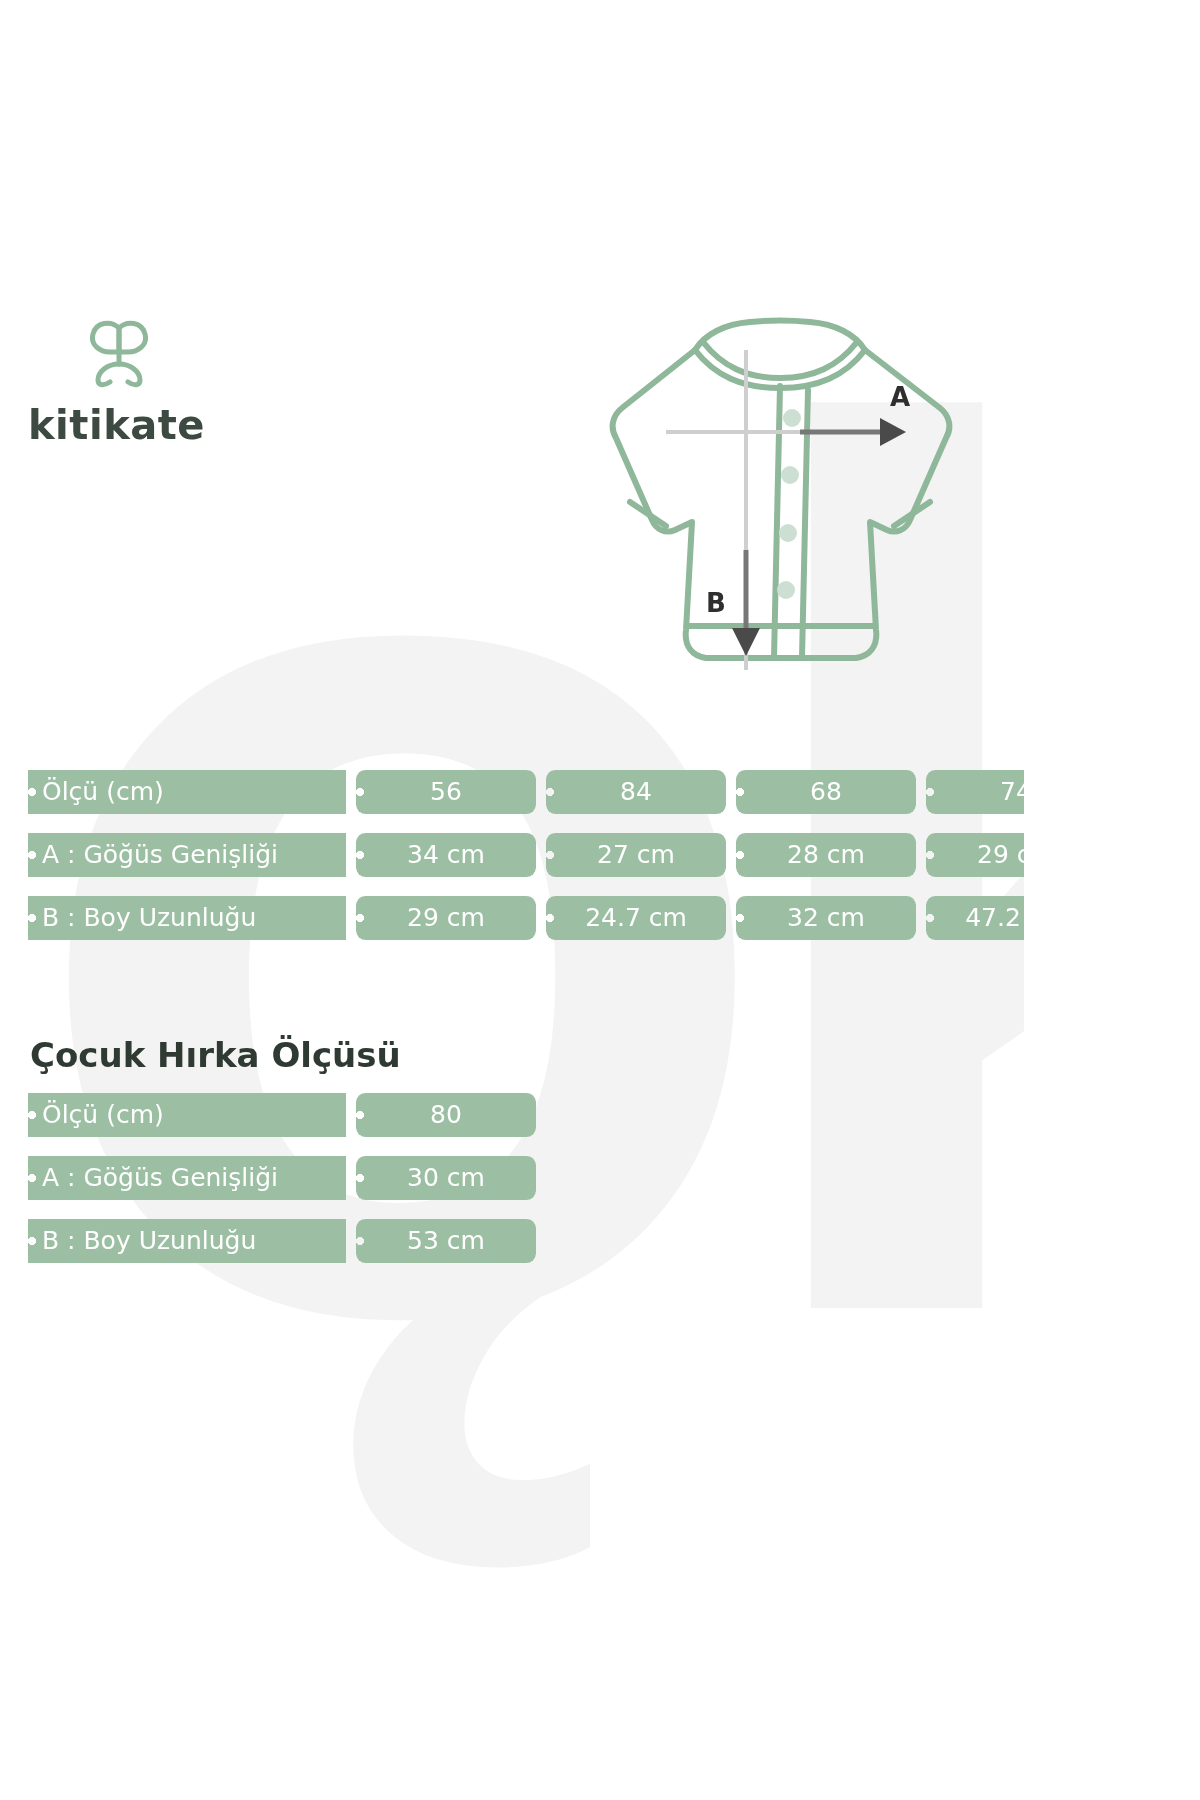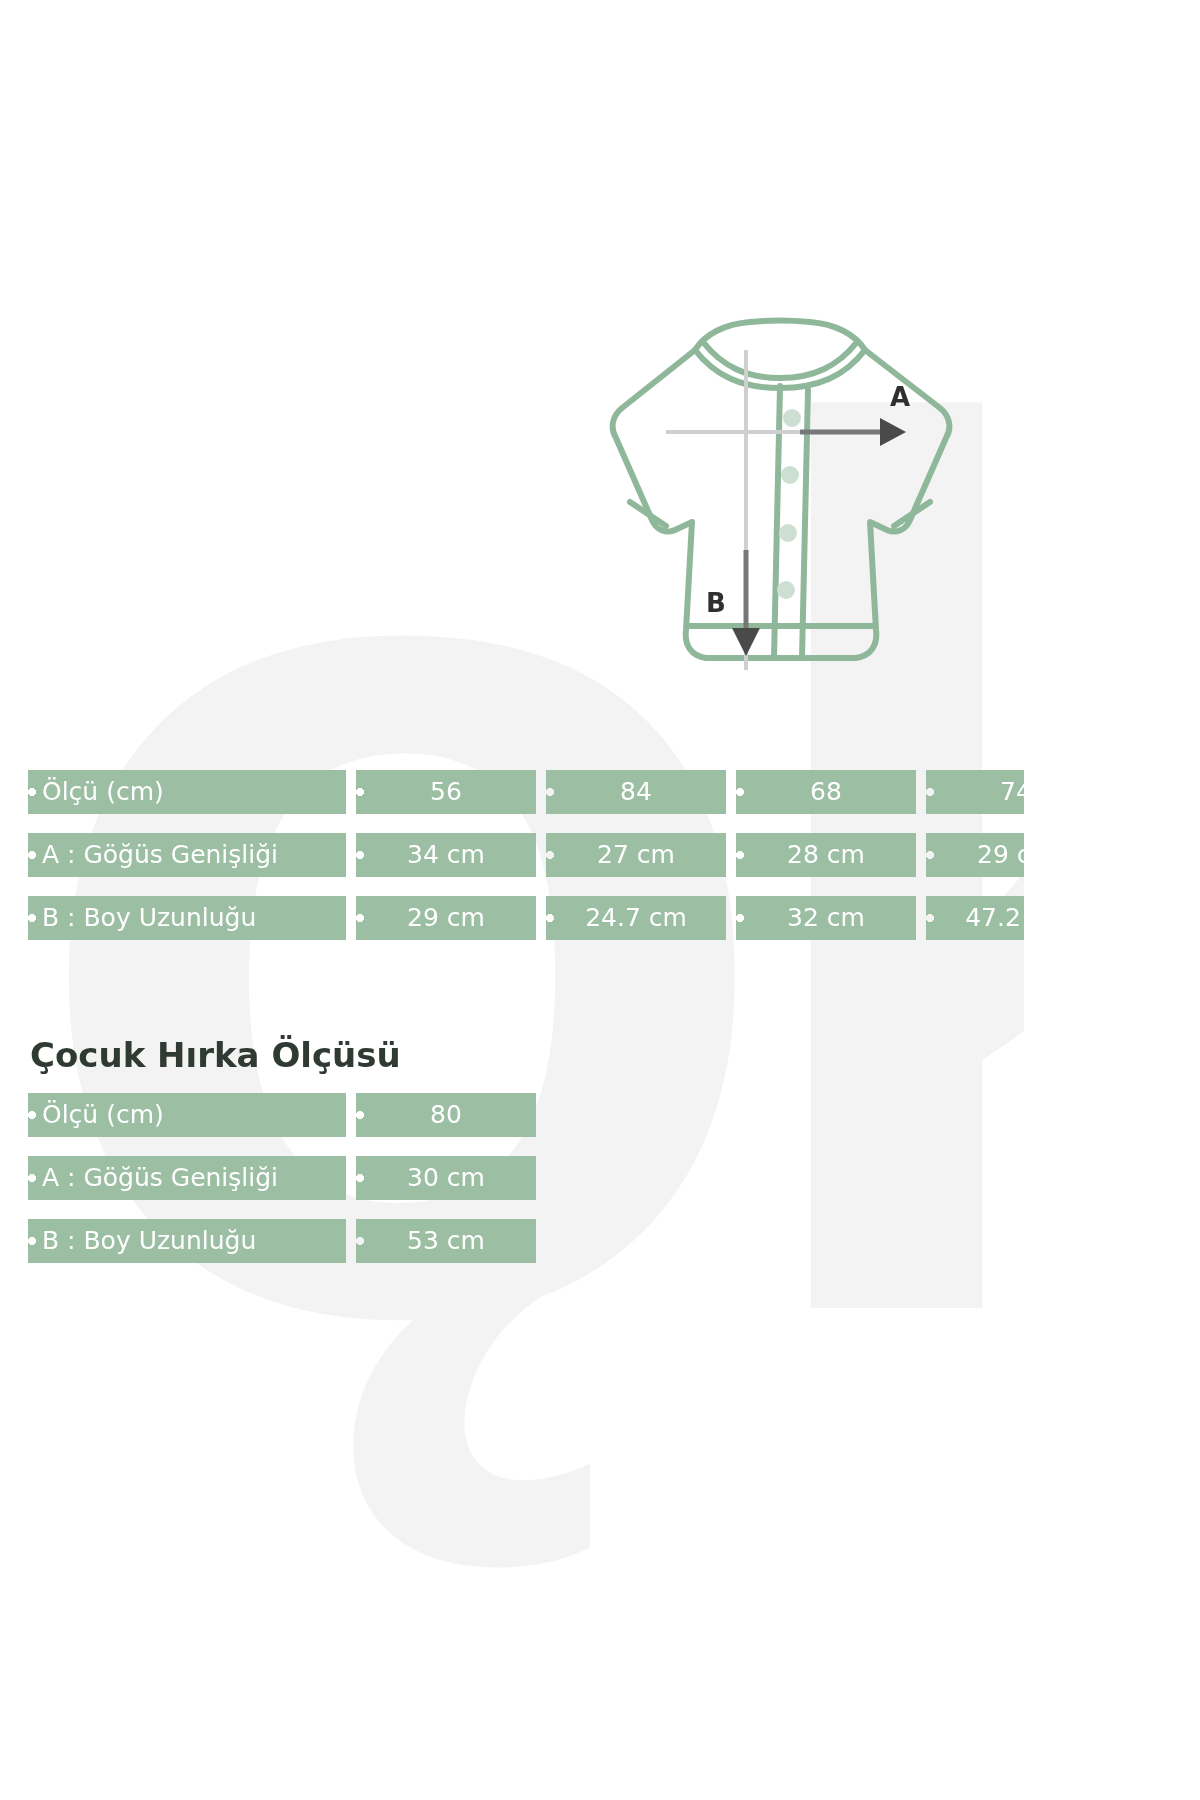--- a/index.html
+++ b/index.html
@@ -132,29 +132,40 @@
     background-position: 0 2px;
   }
   .cell.label {
     width: 318px;
     text-align: left;
     padding-left: 14px;
     box-sizing: border-box;
   }
   .cell.value {
     width: 180px;
+    border-radius: 9px;
   }
 </style>
 </head>
 <body>
 
 <div id="page">
 
   <div class="watermark wm-c">ǫk</div>
 
+  <div id="logo-block">
+    <svg id="logo-mark" viewBox="0 0 78 68">
+      <path d="M39 8 C31 0, 16 2, 13 14 C10 25, 20 32, 30 32 L39 32 Z" fill="none" stroke="#8fb79a" stroke-width="5" stroke-linejoin="round"></path>
+      <path d="M39 8 C47 0, 62 2, 65 14 C68 25, 58 32, 48 32 L39 32 Z" fill="none" stroke="#8fb79a" stroke-width="5" stroke-linejoin="round"></path>
+      <path d="M39 30 L39 44" fill="none" stroke="#8fb79a" stroke-width="5" stroke-linecap="round"></path>
+      <path d="M39 44 C27 44, 18 52, 18 60 C18 66, 24 66, 30 62" fill="none" stroke="#8fb79a" stroke-width="5" stroke-linecap="round"></path>
+      <path d="M39 44 C51 44, 60 52, 60 60 C60 66, 54 66, 48 62" fill="none" stroke="#8fb79a" stroke-width="5" stroke-linecap="round"></path>
+    </svg>
+    <div id="logo-text">kitikate</div>
+  </div>
 
   <svg id="illustration" viewBox="0 0 580 420">
     <g fill="none" stroke="#8fb79a" stroke-width="6" stroke-linejoin="round" stroke-linecap="round">
 
       <path d="M225 60
                C235 44, 255 34, 280 32
                C300 30, 320 30, 340 32
                C365 34, 385 44, 395 60
                L470 118
                C480 126, 482 138, 476 148

